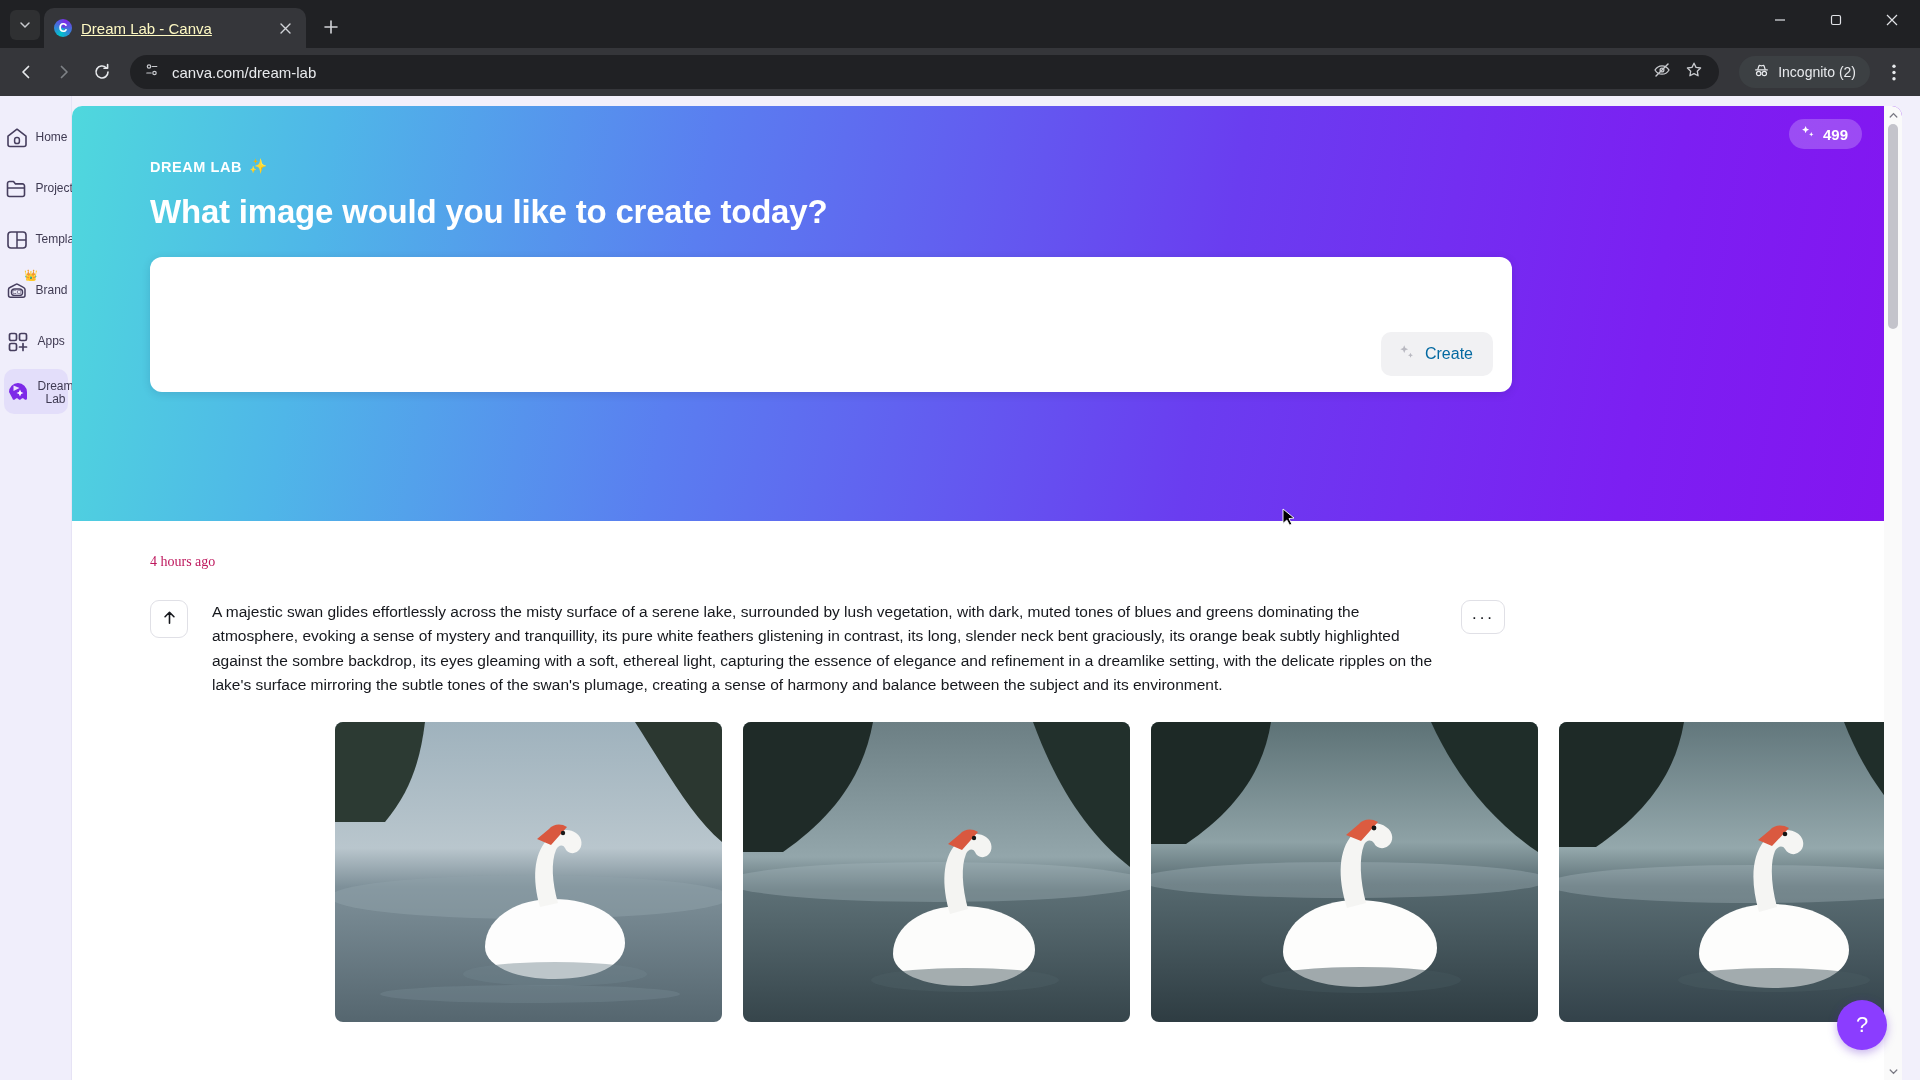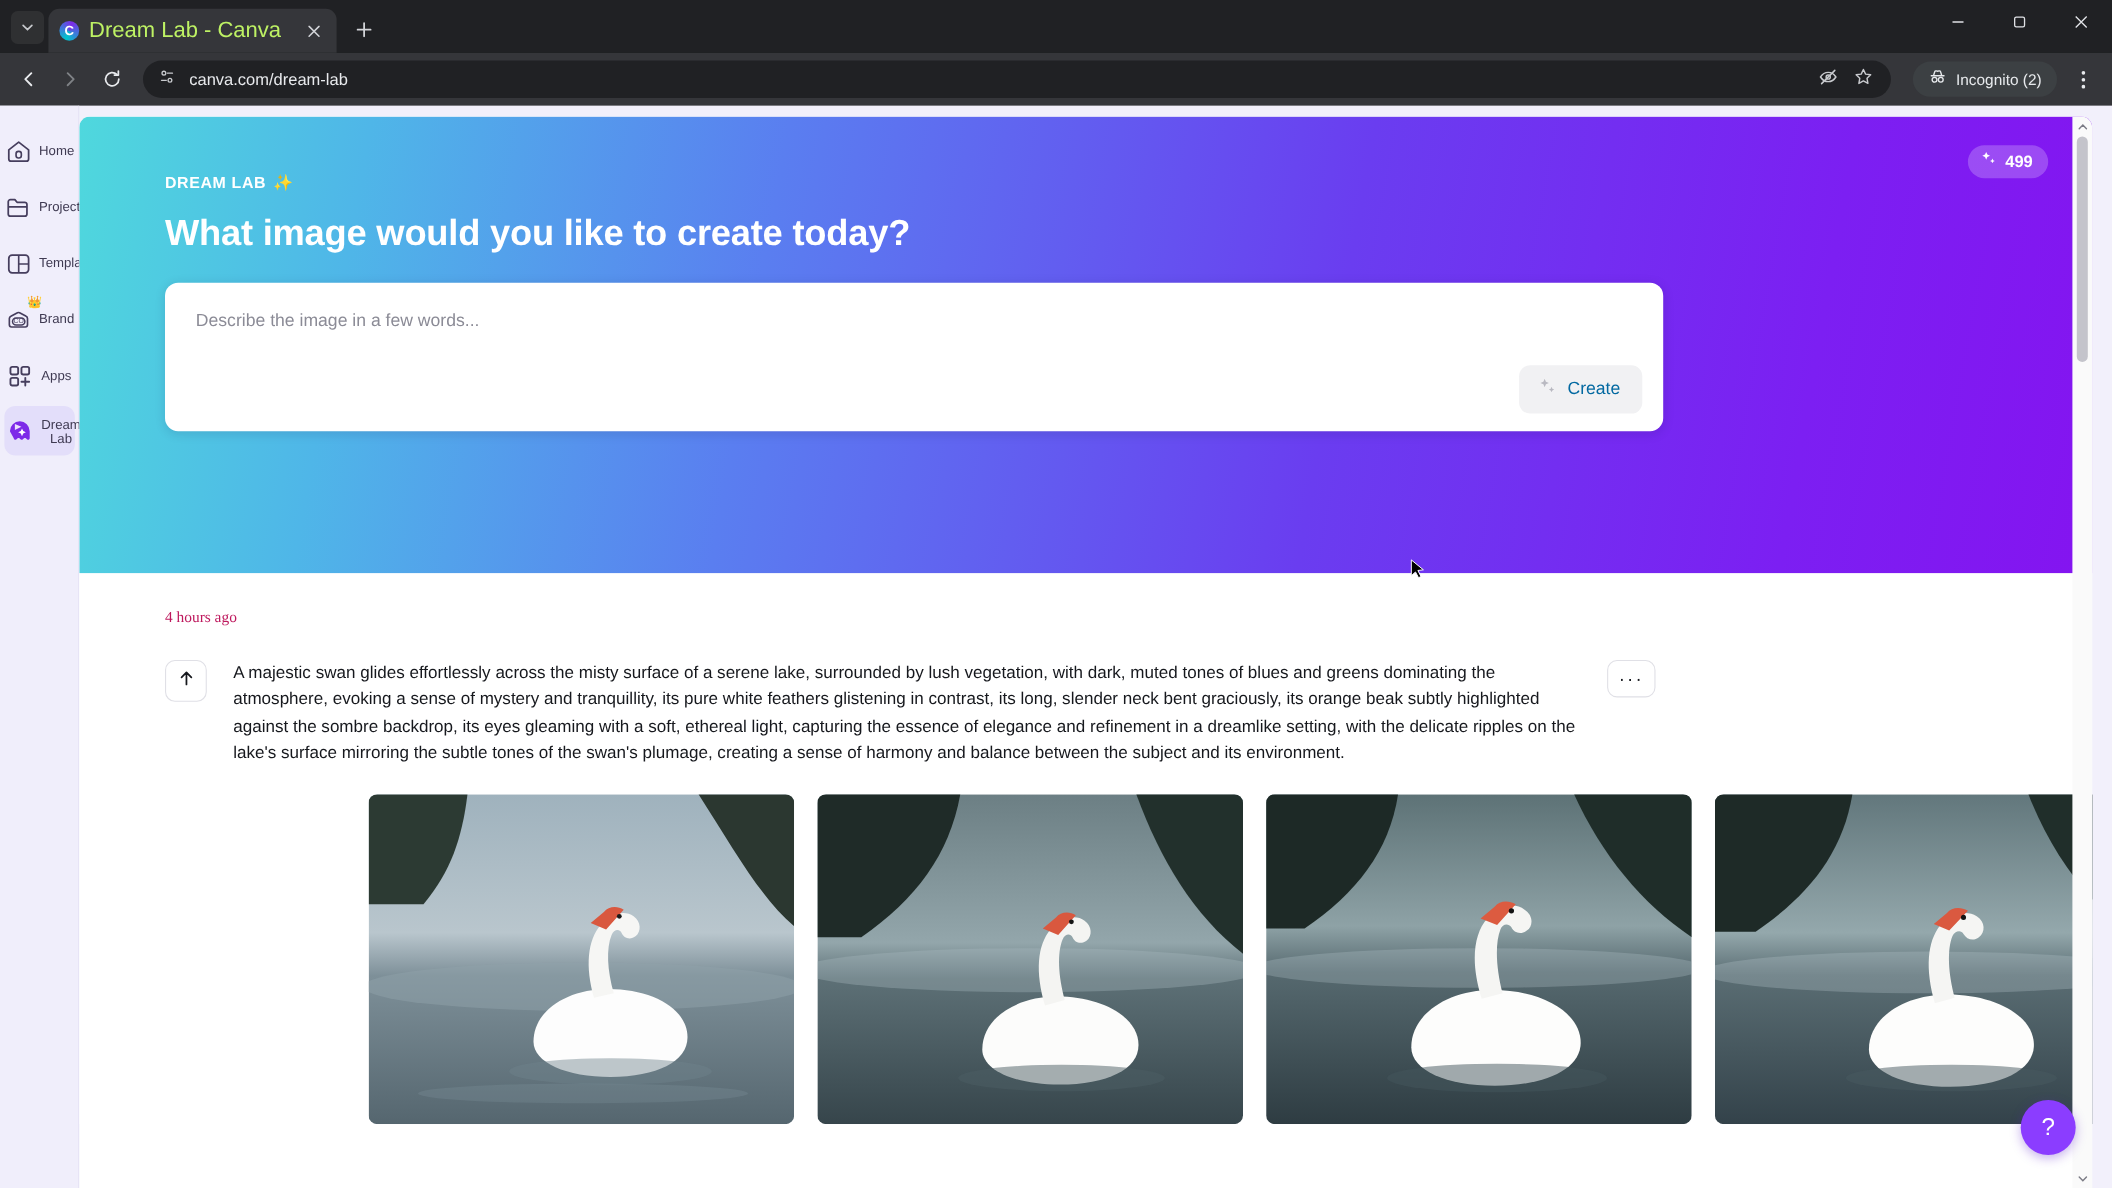--- a/index.html
+++ b/index.html
@@ -22,22 +22,22 @@
     height:40px; width:262px; background:#35363a; border-radius:10px 10px 0 0;
     display:flex; align-items:center; padding:0 10px; gap:9px; position:relative;
   }
   .tab-favicon {
     width:18px; height:18px; border-radius:50%;
     background:conic-gradient(from 200deg,#00c4cc,#7d2ae8,#00c4cc);
     display:flex; align-items:center; justify-content:center;
     font-size:12px; font-weight:bold; color:#fff; flex:none;
   }
   .tab-title {
-    font-size:20px; color:#bef264; white-space:nowrap; overflow:hidden;
-    text-overflow:ellipsis; flex:1;
+    font-size:15px; color:#fef9c3; white-space:nowrap; overflow:hidden;
+    text-overflow:ellipsis; flex:1;text-decoration:underline;
   }
   .tab-close { width:22px; height:22px; display:flex; align-items:center; justify-content:center; border-radius:50%; flex:none; }
   .new-tab {
     width:34px; height:34px; margin:0 0 4px 8px; border-radius:50%;
     display:flex; align-items:center; justify-content:center;
   }
   .win-controls { margin-left:auto; display:flex; align-items:flex-start; height:48px; }
   .win-btn { width:56px; height:40px; display:flex; align-items:center; justify-content:center; }
 
   .toolbar { height:48px; background:#35363a; display:flex; align-items:center; padding:0 8px; gap:2px; }
@@ -79,21 +79,21 @@
     background:#fff; border-radius:10px 10px 0 0; overflow:hidden;
   }
 
   
   .hero {
     height:415px;
     background:linear-gradient(100deg,#4fd8dd 0%,#4fb6e8 14%,#5a7ef0 34%,#6a3df0 62%,#7c1ff2 85%,#8414f0 100%);
     padding:52px 0 0 78px; position:relative;
   }
   .credits {
-    position:absolute; top:26px; right:40px; height:30px;
+    position:absolute; top:13px; right:40px; height:30px;
     background:rgba(255,255,255,0.22); border-radius:15px;
     display:flex; align-items:center; gap:7px; padding:0 14px 0 10px;
   }
   .credits-num { font-size:15px; font-weight:bold; color:#fff; }
   .eyebrow {
     font-size:14.5px; font-weight:bold; color:#fff; letter-spacing:.55px;
     display:flex; align-items:center; gap:7px;
   }
   .hero-title { font-size:33px; font-weight:bold; color:#fff; margin-top:18px; letter-spacing:-.2px; }
 
@@ -346,21 +346,20 @@
           </div>
 
           <div class="eyebrow">
             <span>DREAM LAB</span>
             <span>✨</span>
           </div>
 
           <div class="hero-title">What image would you like to create today?</div>
 
           <div class="prompt-card">
-            <div class="prompt-placeholder">Describe the image in a few words...</div>
             <div class="create-btn">
               <span>
                 <svg width="19" height="19" viewBox="0 0 20 20">
                     <path d="M7.6 2.4l1.2 2.9 2.9 1.2-2.9 1.2-1.2 2.9-1.2-2.9L3.5 6.5l2.9-1.2z" fill="#b9b9c1"></path>
                     <path d="M14.2 10.2l.8 1.8 1.8.8-1.8.8-.8 1.8-.8-1.8-1.8-.8 1.8-.8z" fill="#b9b9c1"></path>
                   </svg>
               </span>
               <span class="create-label">Create</span>
             </div>
           </div>

